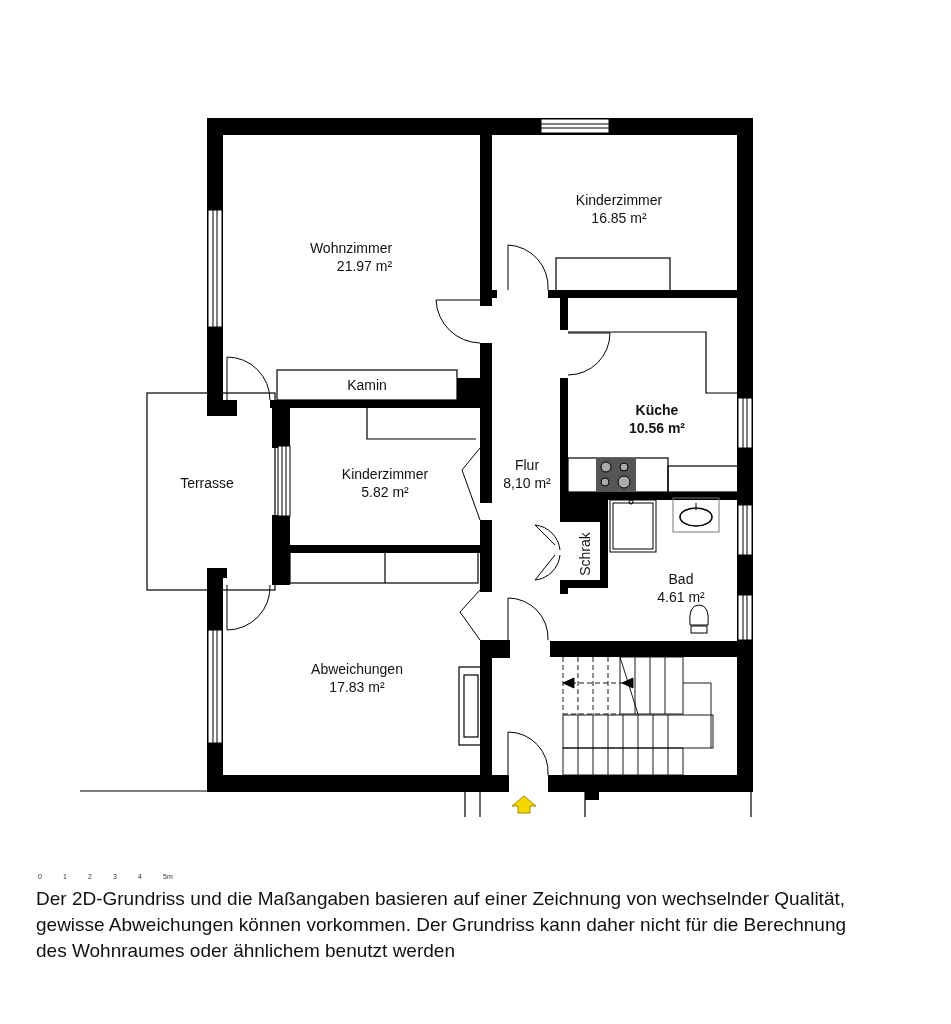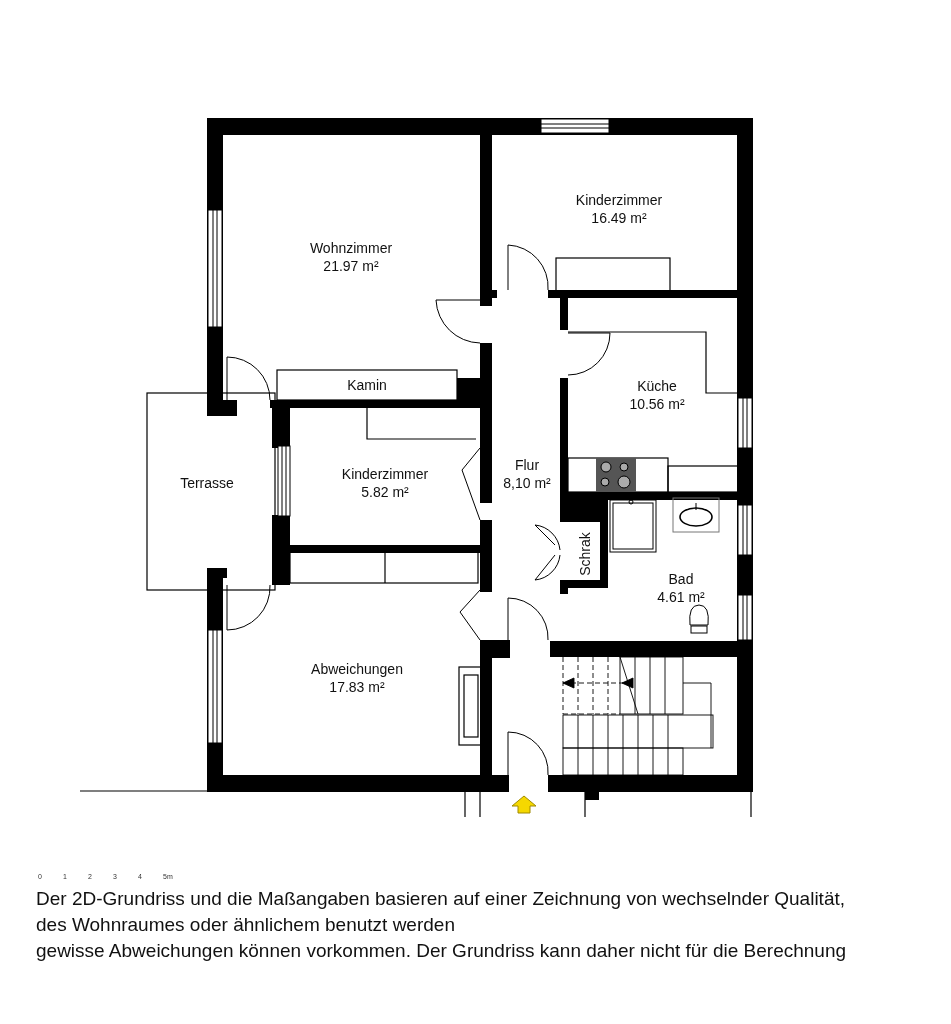--- a/index.html
+++ b/index.html
@@ -181,29 +181,29 @@
   </g>
 
   <g fill="none" stroke="#000">
     <path d="M690,625 Q688,605 699,605 Q710,605 708,625 Z"></path>
     <rect x="691" y="626" width="16" height="7"></rect>
   </g>
 
   <polygon points="524,796 536,806 530,806 530,813 518,813 518,806 512,806" fill="#f5d800" stroke="#a08a00" stroke-width="1"></polygon>
 </svg>
 
-<div class="lbl" style="left:351px;top:239px;">
+<div class="lbl" style="left:351px;top:239px;text-align:right;">
   <div>Wohnzimmer</div>
   <div>21.97 m²</div>
 </div>
 <div class="lbl" style="left:619px;top:191px;">
   <div>Kinderzimmer</div>
-  <div>16.49 m²</div>
-</div>
-<div class="lbl" style="left:657px;top:377px;">
+  <div>16.85 m²</div>
+</div>
+<div class="lbl" style="left:657px;top:401px;font-weight:bold;">
   <div>Küche</div>
   <div>10.56 m²</div>
 </div>
 <div class="lbl" style="left:385px;top:465px;">
   <div>Kinderzimmer</div>
   <div>5.82 m²</div>
 </div>
 <div class="lbl" style="left:527px;top:456px;">
   <div>Flur</div>
   <div>8,10 m²</div>
@@ -219,15 +219,15 @@
 <div class="lbl" style="left:367px;top:376px;text-align:center;">Kamin</div>
 <div class="lbl" style="left:207px;top:474px;">Terrasse</div>
 <div class="lbl" style="left:585px;top:545px;transform:translate(-50%,0) rotate(-90deg);">Schrak</div>
 
 <div class="scale">
   <span>0</span><span>1</span><span>2</span><span>3</span><span>4</span><span>5m</span>
 </div>
 
 <div class="disclaimer">
   <div>Der 2D-Grundriss und die Maßangaben basieren auf einer Zeichnung von wechselnder Qualität,</div>
+  <div>gewisse Abweichungen können vorkommen. Der Grundriss kann daher nicht für die Berechnung</div>
   <div>des Wohnraumes oder ähnlichem benutzt werden</div>
-  <div>gewisse Abweichungen können vorkommen. Der Grundriss kann daher nicht für die Berechnung</div>
 </div>
 
 </body></html>

